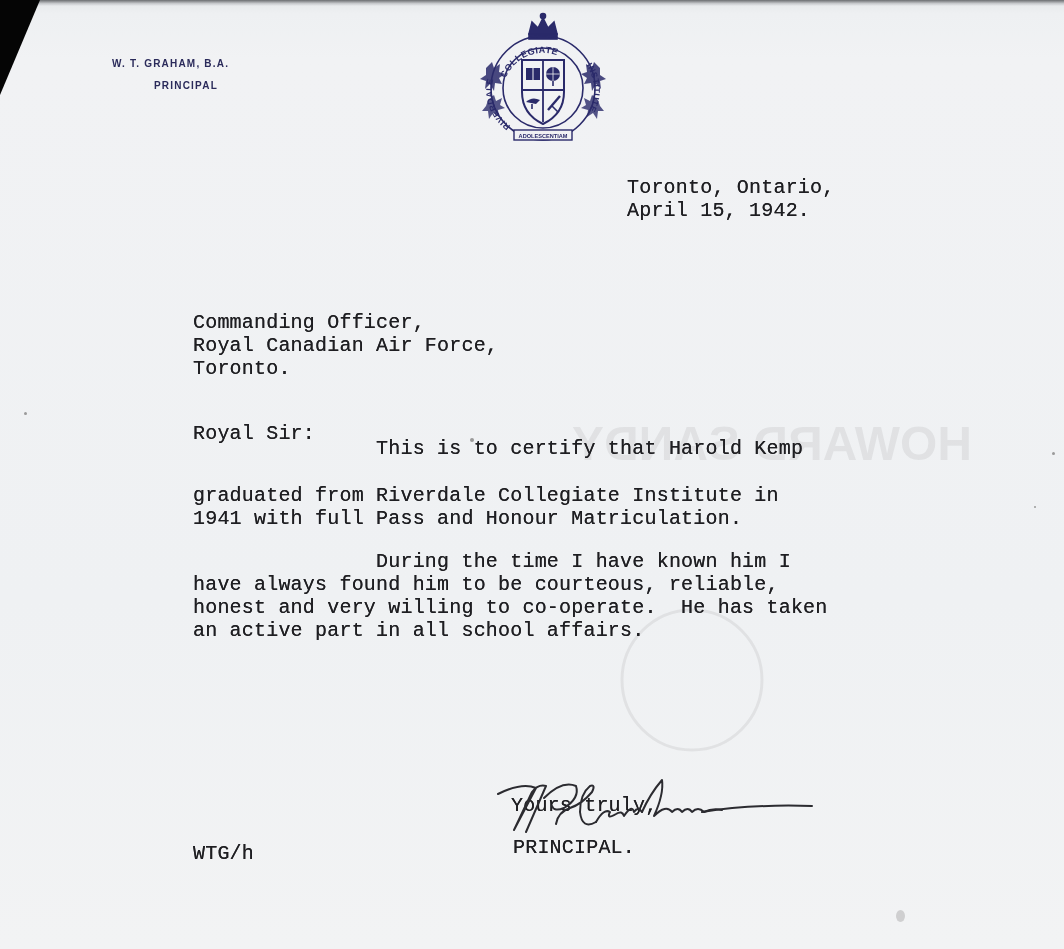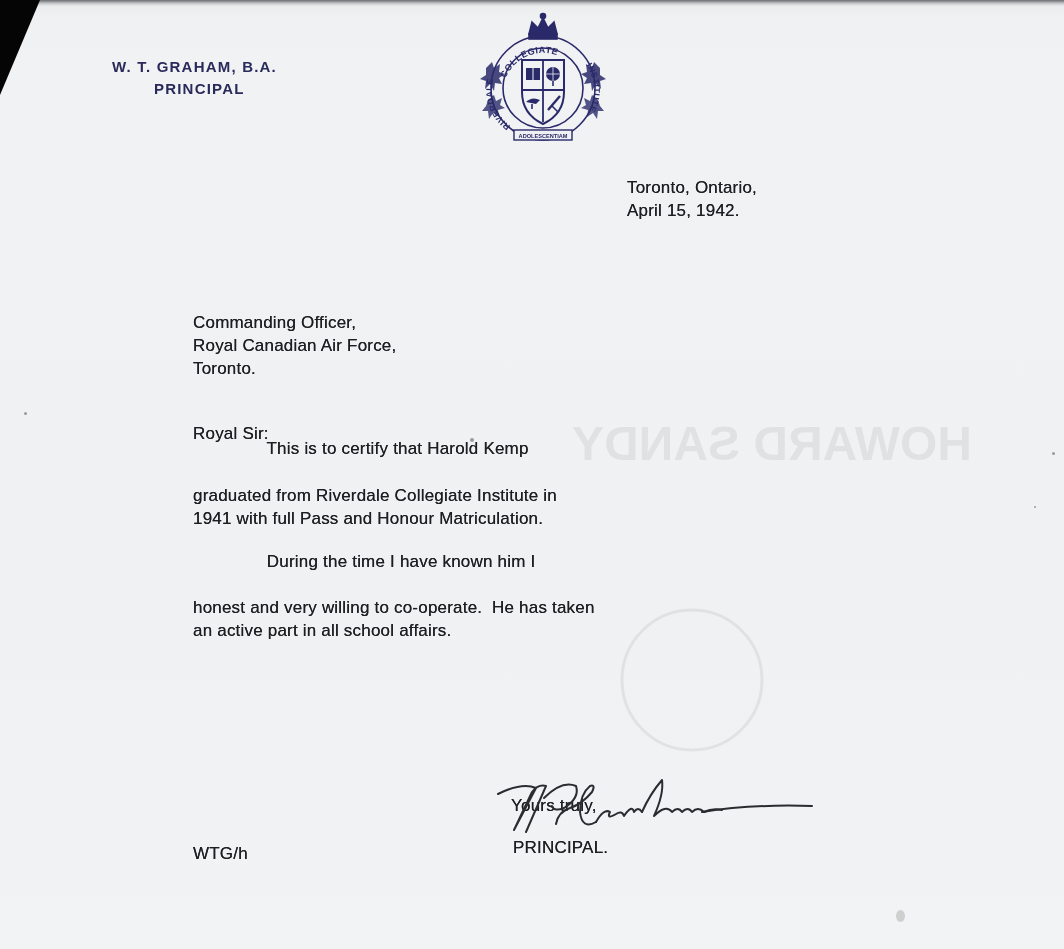--- a/index.html
+++ b/index.html
@@ -16,28 +16,28 @@
     position:absolute; left:0; top:0; width:1064px; height:6px;
     background:linear-gradient(180deg,#6b6d70,#c9cbce 60%,rgba(230,232,234,0));
   }
   .corner {
     position:absolute; left:0; top:0; width:40px; height:95px;
     background:#050505;
     clip-path: polygon(0 0, 100% 0, 0 100%);
   }
   .letterhead {
     position:absolute; color:#2a2a5a; font-family:"Liberation Sans","DejaVu Sans",sans-serif;
-    font-weight:bold; font-size:15px; letter-spacing:1.2px;
+    font-weight:bold; font-size:10px; letter-spacing:1.2px;
   }
   .lh-name { left:112px; top:58px; }
   .lh-title { left:154px; top:80px; }
   .crest { position:absolute; left:474px; top:10px; width:138px; height:138px; }
   .typed {
-    position:absolute; color:#1e1e22; font-size:17px; line-height:23px;
-    font-family:Liberation Sans, sans-serif; white-space:pre;
+    position:absolute; color:#1e1e22; font-size:20px; line-height:23px;
+    font-family:Liberation Mono, monospace; white-space:pre;
     letter-spacing:0.2px; text-shadow:0 0 0.6px #333;
   }
   .sig { position:absolute; left:492px; top:774px; width:330px; height:64px; }
   .speck { position:absolute; background:#9a9a9a; border-radius:50%; }
   .ghost {
     position:absolute; left:432px; top:420px; width:560px; height:340px;
     opacity:0.06; pointer-events:none;
   }
 </style>
 </head>
@@ -110,20 +110,21 @@
   <div class="typed" style="left:193px; top:334px;">Royal Canadian Air Force,</div>
   <div class="typed" style="left:193px; top:357px;">Toronto.</div>
 
   <div class="typed" style="left:193px; top:422px;">Royal Sir:</div>
 
   <div class="typed" style="left:193px; top:437px;text-align:right;">               This is to certify that Harold Kemp</div>
   <div class="typed" style="left:193px; top:484px;">graduated from Riverdale Collegiate Institute in</div>
   <div class="typed" style="left:193px; top:507px;">1941 with full Pass and Honour Matriculation.</div>
 
   <div class="typed" style="left:193px; top:550px;">               During the time I have known him I</div>
+  <div class="typed" style="left:193px; top:573px;">have always found him to be courteous, reliable,</div>
   <div class="typed" style="left:193px; top:596px;">honest and very willing to co-operate.  He has taken</div>
   <div class="typed" style="left:193px; top:619px;">an active part in all school affairs.</div>
 
 
   <div class="typed" style="left:511px; top:748px;margin-top:46px;">Yours truly,</div>
 
   <svg class="sig" viewBox="0 0 330 64">
     <g fill="none" stroke="#2b2b30" stroke-width="2" stroke-linecap="round" stroke-linejoin="round">
       <path d="M6,20 Q30,8 44,14 L22,56 L40,18 Q46,10 54,12 L34,58"></path>
       <path d="M52,24 Q70,6 84,12 Q88,24 72,34 Q62,38 60,32"></path>

